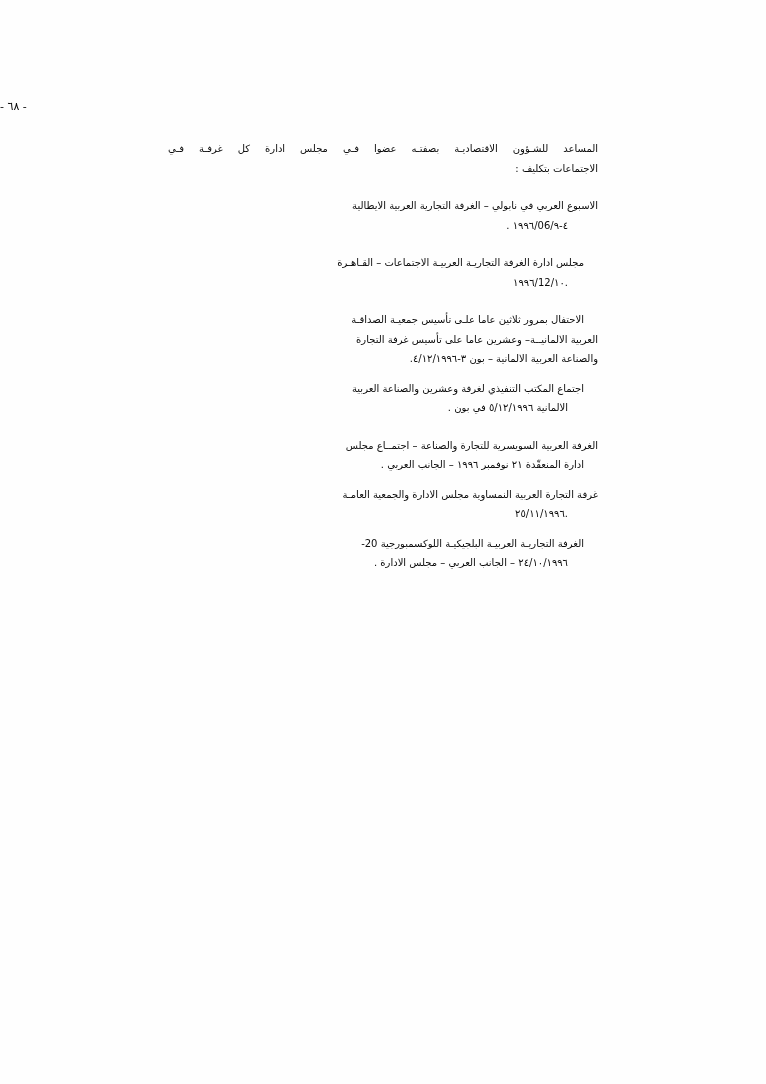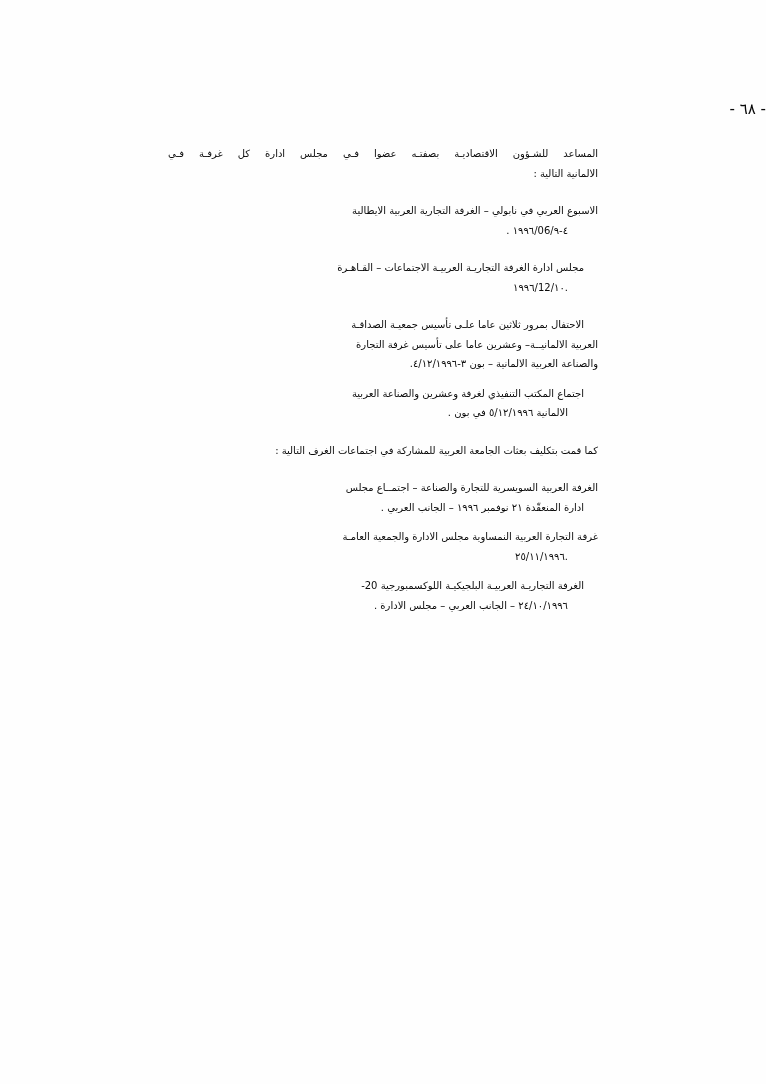--- a/index.html
+++ b/index.html
@@ -17,22 +17,22 @@
   }
   .page {
     position: absolute;
     top: 0;
     left: 0;
     width: 766px;
     height: 1084px;
     background: #fefefe;
   }
   .page-number {
-    text-align: right;
-    font-size: 15px;
+    text-align: left;
+    font-size: 11px;
     letter-spacing: 1px;
     margin-top: 100px;
     margin-bottom: 26px;
     direction: rtl;
   }
   .content {
     width: 430px;
     margin: 0 auto;
     direction: rtl;
     text-align: right;
@@ -69,21 +69,21 @@
 <body>
 
 <div class="page">
 
   <div class="page-number">- ٦٨ -</div>
 
   <div class="content">
 
     <div class="para gap-md">
       <span class="ln stretch">المساعد للشـؤون الاقتصاديـة بصفتـه عضوا فـي مجلس ادارة كل غرفـة فـي</span>
-      <span class="ln">الالمانية التالية :</span>
+      <span class="ln">الاجتماعات بتكليف :</span>
     </div>
 
     <div class="para gap-md">
       <span class="ln center">الاسبوع العربي في نابولي – الغرفة التجارية العربية الايطالية</span>
       <span class="ln indent2">٤-٩/06/١٩٩٦ .</span>
     </div>
 
     <div class="para gap-md">
       <span class="ln indent">مجلس ادارة الغرفة التجاريـة العربيـة الاجتماعات – القـاهـرة</span>
       <span class="ln indent2">.١٠/12/١٩٩٦</span>
@@ -93,23 +93,20 @@
       <span class="ln indent">الاحتفال بمرور ثلاثين عاما علـى تأسيس جمعيـة الصداقـة</span>
       <span class="ln">العربية الالمانيــة– وعشرين عاما على تأسيس  غرفة التجارة</span>
       <span class="ln">والصناعة العربية الالمانية – بون ٣-٤/١٢/١٩٩٦.</span>
     </div>
 
     <div class="para gap-md">
       <span class="ln indent">اجتماع المكتب التنفيذي لغرفة وعشرين والصناعة العربية</span>
       <span class="ln indent2">الالمانية ٥/١٢/١٩٩٦ في بون .</span>
     </div>
 
-    <div class="para gap-md">
-      <span class="ln">كما قمت بتكليف بعثات الجامعة العربية للمشاركة في اجتماعات الغرف التالية :</span>
-    </div>
 
     <div class="para gap-sm">
       <span class="ln">الغرفة العربية السويسرية للتجارة والصناعة – اجتمــاع مجلس</span>
       <span class="ln indent">ادارة المنعقّدة ٢١ نوفمبر ١٩٩٦ – الجانب العربي .</span>
     </div>
 
     <div class="para gap-sm">
       <span class="ln">غرفة التجارة العربية النمساوية مجلس الادارة والجمعية العامـة</span>
       <span class="ln indent2">.٢٥/١١/١٩٩٦</span>
     </div>

